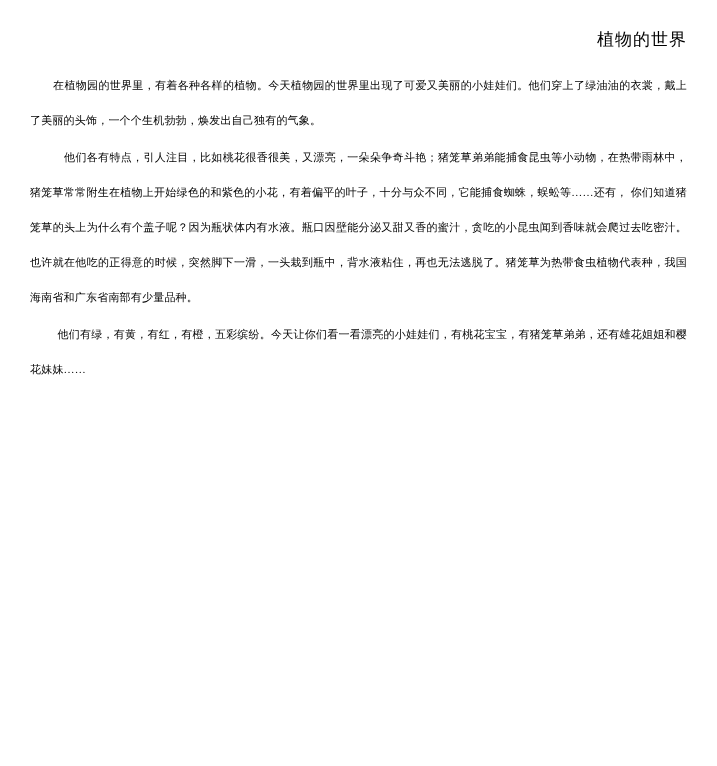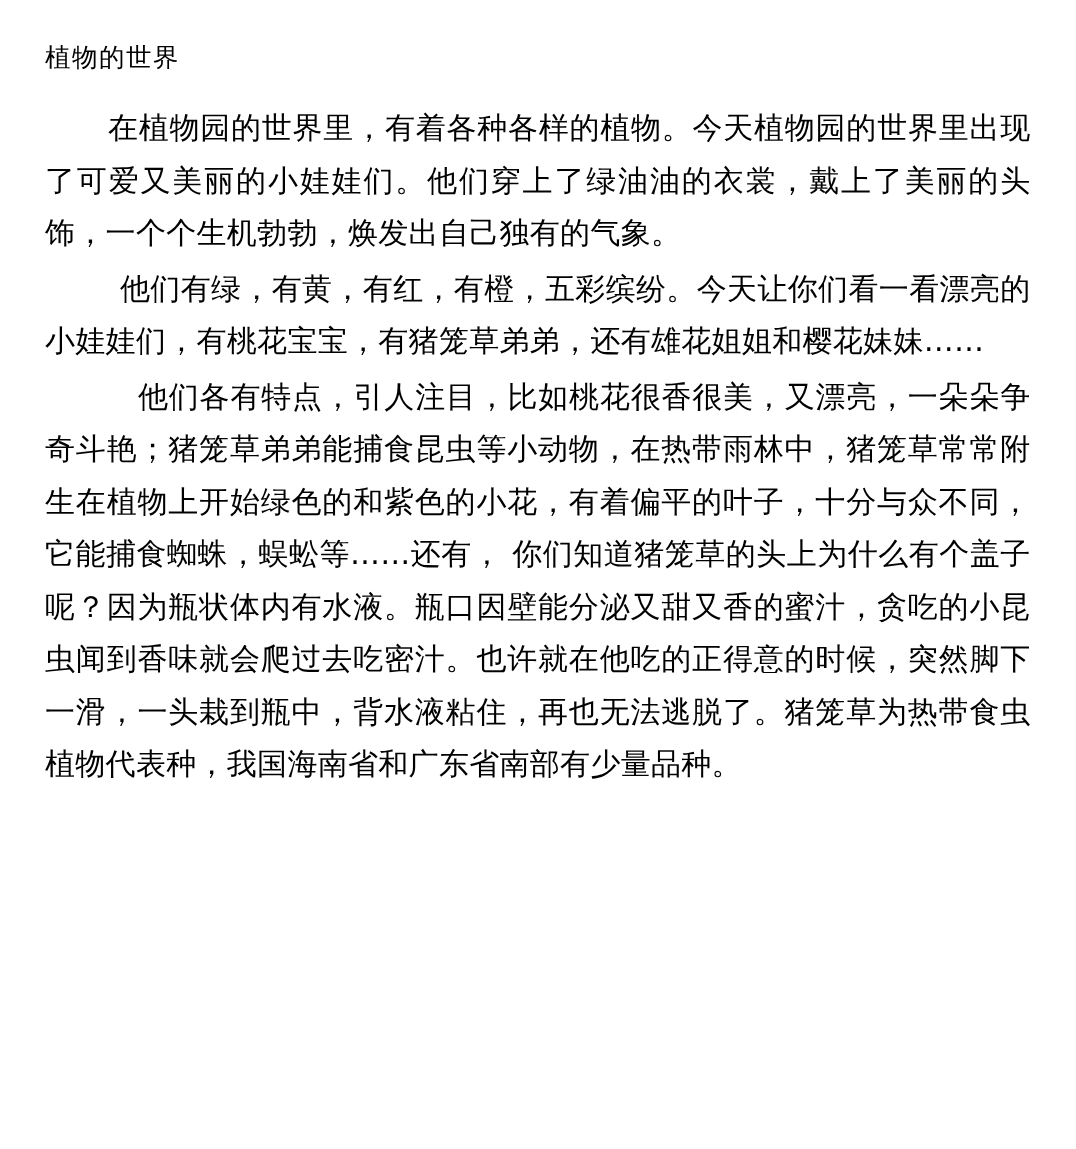--- a/index.html
+++ b/index.html
@@ -15,41 +15,42 @@
     overflow: hidden;
   }
   .page {
     width: 717px;
     height: 766px;
     box-sizing: border-box;
     padding: 18px 30px 0 30px;
     background: #ffffff;
   }
   .doc-title {
-    text-align: left;
+    text-align: right;
     font-size: 17px;
     line-height: 30px;
     letter-spacing: 1px;
     margin: 6px 0 14px 0;
     font-weight: normal;
   }
   .para {
-    font-size: 20px;
+    font-size: 11px;
     line-height: 35px;
     text-align: justify;
     text-justify: inter-ideograph;
     margin: 0 0 2px 0;
     letter-spacing: 0.2px;
+    font-family: Liberation Serif, serif;
   }
   .indent-1 { text-indent: 2.1em; }
   .indent-2 { text-indent: 2.5em; }
   .indent-3 { text-indent: 3.1em; }
 </style>
 </head>
 <body>
 
 <div class="page">
   <div class="doc-title">植物的世界</div>
 
   <p class="para indent-1">在植物园的世界里，有着各种各样的植物。今天植物园的世界里出现了可爱又美丽的小娃娃们。他们穿上了绿油油的衣裳，戴上了美丽的头饰，一个个生机勃勃，焕发出自己独有的气象。</p>
+  <p class="para indent-3">他们各有特点，引人注目，比如桃花很香很美，又漂亮，一朵朵争奇斗艳；猪笼草弟弟能捕食昆虫等小动物，在热带雨林中，猪笼草常常附生在植物上开始绿色的和紫色的小花，有着偏平的叶子，十分与众不同，它能捕食蜘蛛，蜈蚣等……还有， 你们知道猪笼草的头上为什么有个盖子呢？因为瓶状体内有水液。瓶口因壁能分泌又甜又香的蜜汁，贪吃的小昆虫闻到香味就会爬过去吃密汁。也许就在他吃的正得意的时候，突然脚下一滑，一头栽到瓶中，背水液粘住，再也无法逃脱了。猪笼草为热带食虫植物代表种，我国海南省和广东省南部有少量品种。</p>
   <p class="para indent-2">他们有绿，有黄，有红，有橙，五彩缤纷。今天让你们看一看漂亮的小娃娃们，有桃花宝宝，有猪笼草弟弟，还有雄花姐姐和樱花妹妹……</p>
-  <p class="para indent-3">他们各有特点，引人注目，比如桃花很香很美，又漂亮，一朵朵争奇斗艳；猪笼草弟弟能捕食昆虫等小动物，在热带雨林中，猪笼草常常附生在植物上开始绿色的和紫色的小花，有着偏平的叶子，十分与众不同，它能捕食蜘蛛，蜈蚣等……还有， 你们知道猪笼草的头上为什么有个盖子呢？因为瓶状体内有水液。瓶口因壁能分泌又甜又香的蜜汁，贪吃的小昆虫闻到香味就会爬过去吃密汁。也许就在他吃的正得意的时候，突然脚下一滑，一头栽到瓶中，背水液粘住，再也无法逃脱了。猪笼草为热带食虫植物代表种，我国海南省和广东省南部有少量品种。</p>
 </div>
 
 </body></html>

